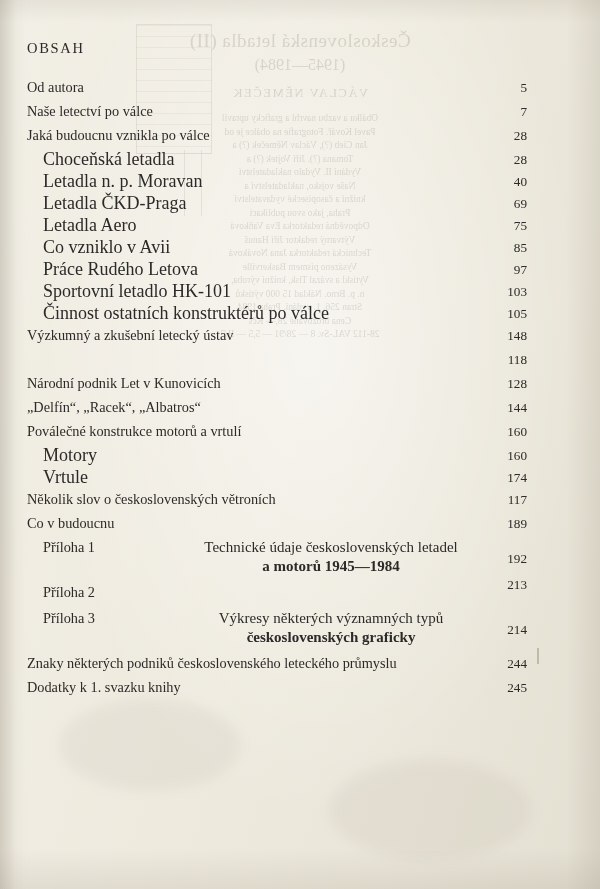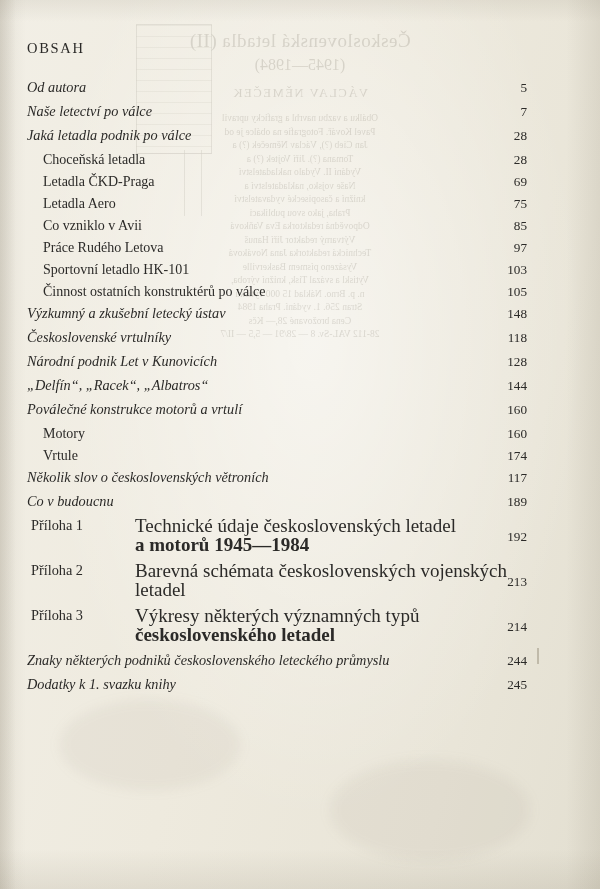--- a/index.html
+++ b/index.html
@@ -139,37 +139,38 @@
   }
   .row .page {
     position: absolute;
     right: 0;
     bottom: 0;
     font-size: 13.2px;
     line-height: 19px;
     width: 30px;
     text-align: right;
   }
-  .lvl1 .label { padding-left: 0; font-style: italic; }
-  .lvl2 .label { padding-left: 16px; font-size: 14px; }
+  .lvl1 .label { padding-left: 0; }
+  .lvl2 .label { padding-left: 16px; font-size: 18px; }
 
   
   .appx .num {
     position: absolute;
-    left: 4px;
+    left: 16px;
     top: 0;
     font-size: 14.3px;
     line-height: 19px;
     white-space: nowrap;
   }
   .appx .txt {
     display: block;
     margin-left: 108px;
-    font-size: 19px;
-    line-height: 19px;
+    font-size: 15px;
+    line-height: 19px;
+    text-align: center;
   }
   .appx .txt .l2 { display: block; font-weight: bold; }
   .appx .page { bottom: 8px; }
 
   .gap-lg { margin-bottom: 7px; }
   .gap-md { margin-bottom: 5px; }
 
   
   .blemish {
     position: absolute;
@@ -222,52 +223,52 @@
 </div>
 
 <div class="content">
 
   <div class="heading">OBSAH</div>
 
   <div class="toc">
     <div id="toc-main">
         <div class="row lvl1 gap-md"><span class="label">Od autora</span><span class="page">5</span></div>
         <div class="row lvl1 gap-md"><span class="label">Naše letectví po válce</span><span class="page">7</span></div>
-        <div class="row lvl1 gap-md"><span class="label">Jaká letadla podnik po válce</span><span class="page">28</span></div>
+        <div class="row lvl1 gap-md"><span class="label">Jaká budoucnu vznikla po válce</span><span class="page">28</span></div>
         <div class="row lvl2"><span class="label">Choceňská letadla</span><span class="page">28</span></div>
+        <div class="row lvl2"><span class="label">Letadla n. p. Moravan</span><span class="page">40</span></div>
         <div class="row lvl2"><span class="label">Letadla ČKD-Praga</span><span class="page">69</span></div>
         <div class="row lvl2"><span class="label">Letadla Aero</span><span class="page">75</span></div>
         <div class="row lvl2"><span class="label">Co vzniklo v Avii</span><span class="page">85</span></div>
         <div class="row lvl2"><span class="label">Práce Rudého Letova</span><span class="page">97</span></div>
         <div class="row lvl2"><span class="label">Sportovní letadlo HK-101</span><span class="page">103</span></div>
         <div class="row lvl2"><span class="label">Činnost ostatních konstruktérů po válce</span><span class="page">105</span></div>
         <div class="row lvl1 gap-md"><span class="label">Výzkumný a zkušební letecký ústav</span><span class="page">148</span></div>
-        <div class="row lvl1 gap-md"><span class="label">Československé vrtulníky</span><span class="page">118</span></div>
+        <div class="row lvl1 gap-md"><span class="page">118</span></div>
         <div class="row lvl1 gap-md"><span class="label">Národní podnik Let v Kunovicích</span><span class="page">128</span></div>
         <div class="row lvl1 gap-md"><span class="label">„Delfín“, „Racek“, „Albatros“</span><span class="page">144</span></div>
         <div class="row lvl1 gap-md"><span class="label">Poválečné konstrukce motorů a vrtulí</span><span class="page">160</span></div>
         <div class="row lvl2"><span class="label">Motory</span><span class="page">160</span></div>
         <div class="row lvl2"><span class="label">Vrtule</span><span class="page">174</span></div>
         <div class="row lvl1 gap-md"><span class="label">Několik slov o československých větroních</span><span class="page">117</span></div>
         <div class="row lvl1 gap-md"><span class="label">Co v budoucnu</span><span class="page">189</span></div>
       </div>
     <div id="toc-appx">
         <div class="row appx gap-lg">
           <span class="num">Příloha 1</span>
           <span class="txt"><span class="l1">Technické údaje československých letadel</span><span class="l2">a motorů 1945—1984</span></span>
           <span class="page">192</span>
         </div>
         <div class="row appx gap-lg">
           <span class="num">Příloha 2</span>
-          <span class="txt"><span class="l1">Barevná schémata československých vojenských letadel</span></span>
           <span class="page">213</span>
         </div>
         <div class="row appx gap-lg">
           <span class="num">Příloha 3</span>
-          <span class="txt"><span class="l1">Výkresy některých významných typů</span><span class="l2">československého letadel</span></span>
+          <span class="txt"><span class="l1">Výkresy některých významných typů</span><span class="l2">československých graficky</span></span>
           <span class="page">214</span>
         </div>
       </div>
     <div id="toc-tail">
         <div class="row lvl1 gap-md"><span class="label">Znaky některých podniků československého leteckého průmyslu</span><span class="page">244</span></div>
         <div class="row lvl1 gap-md"><span class="label">Dodatky k 1. svazku knihy</span><span class="page">245</span></div>
       </div>
   </div>
 
   <div class="blemish"></div>

